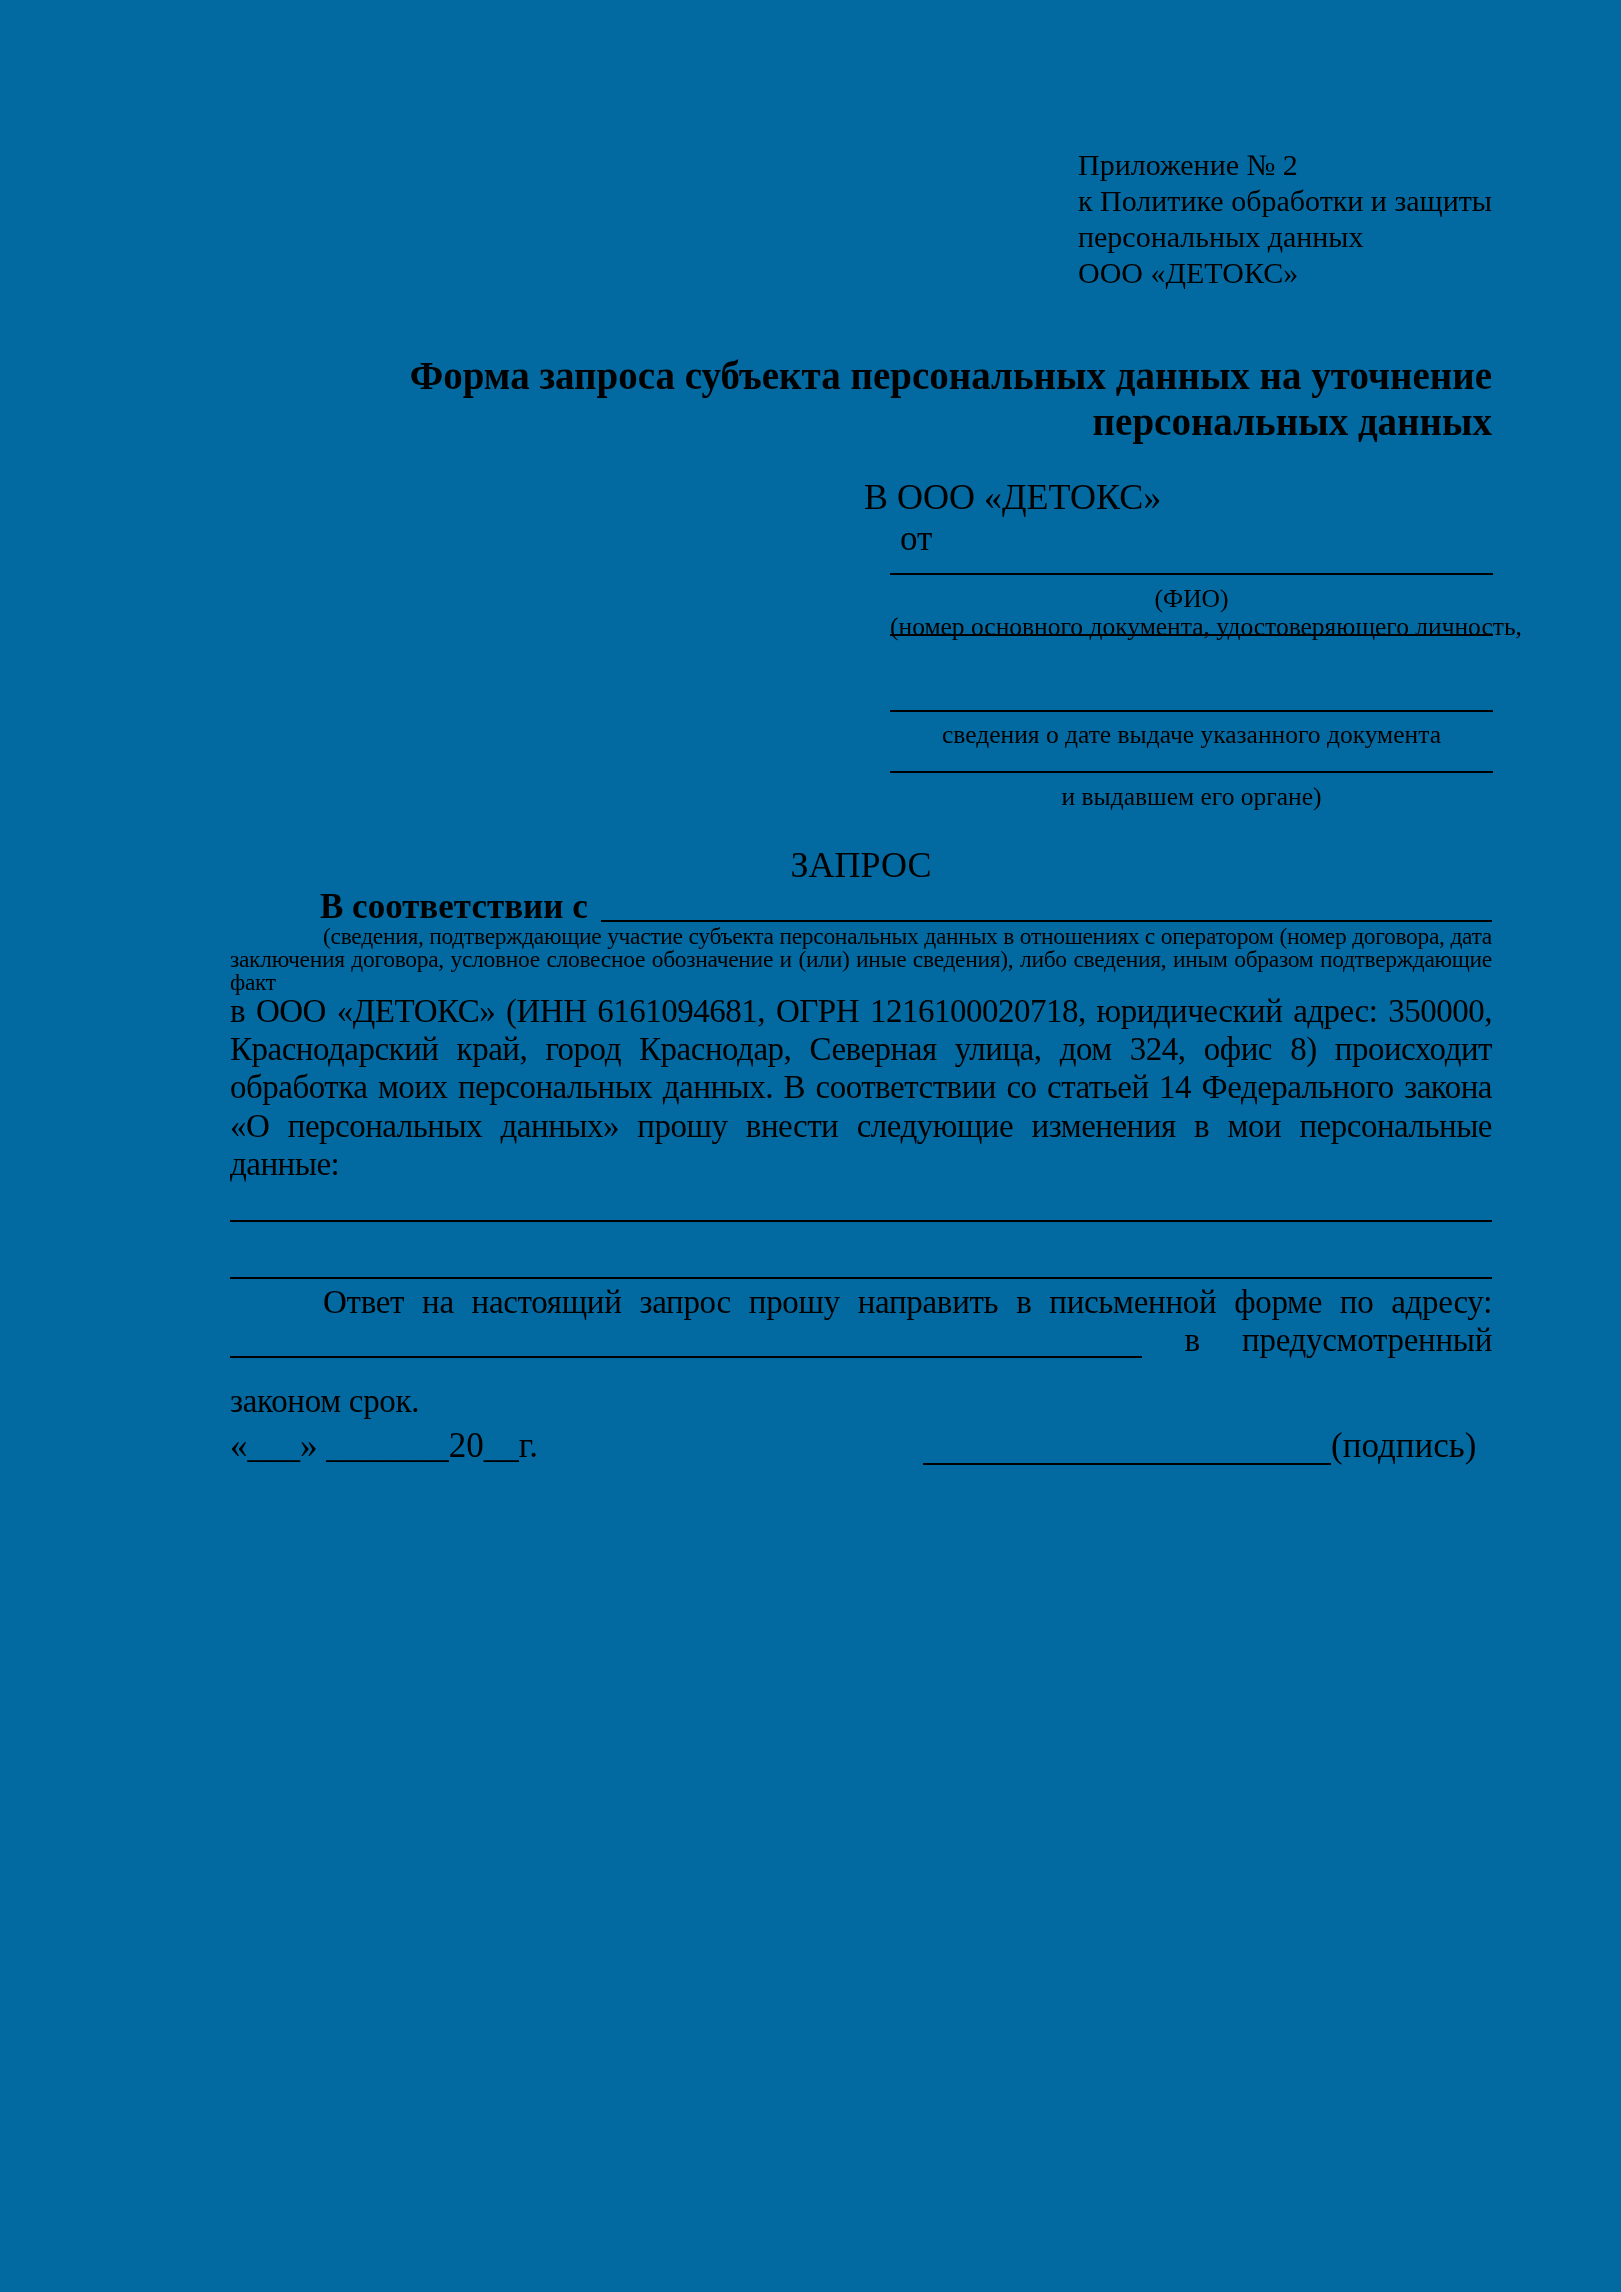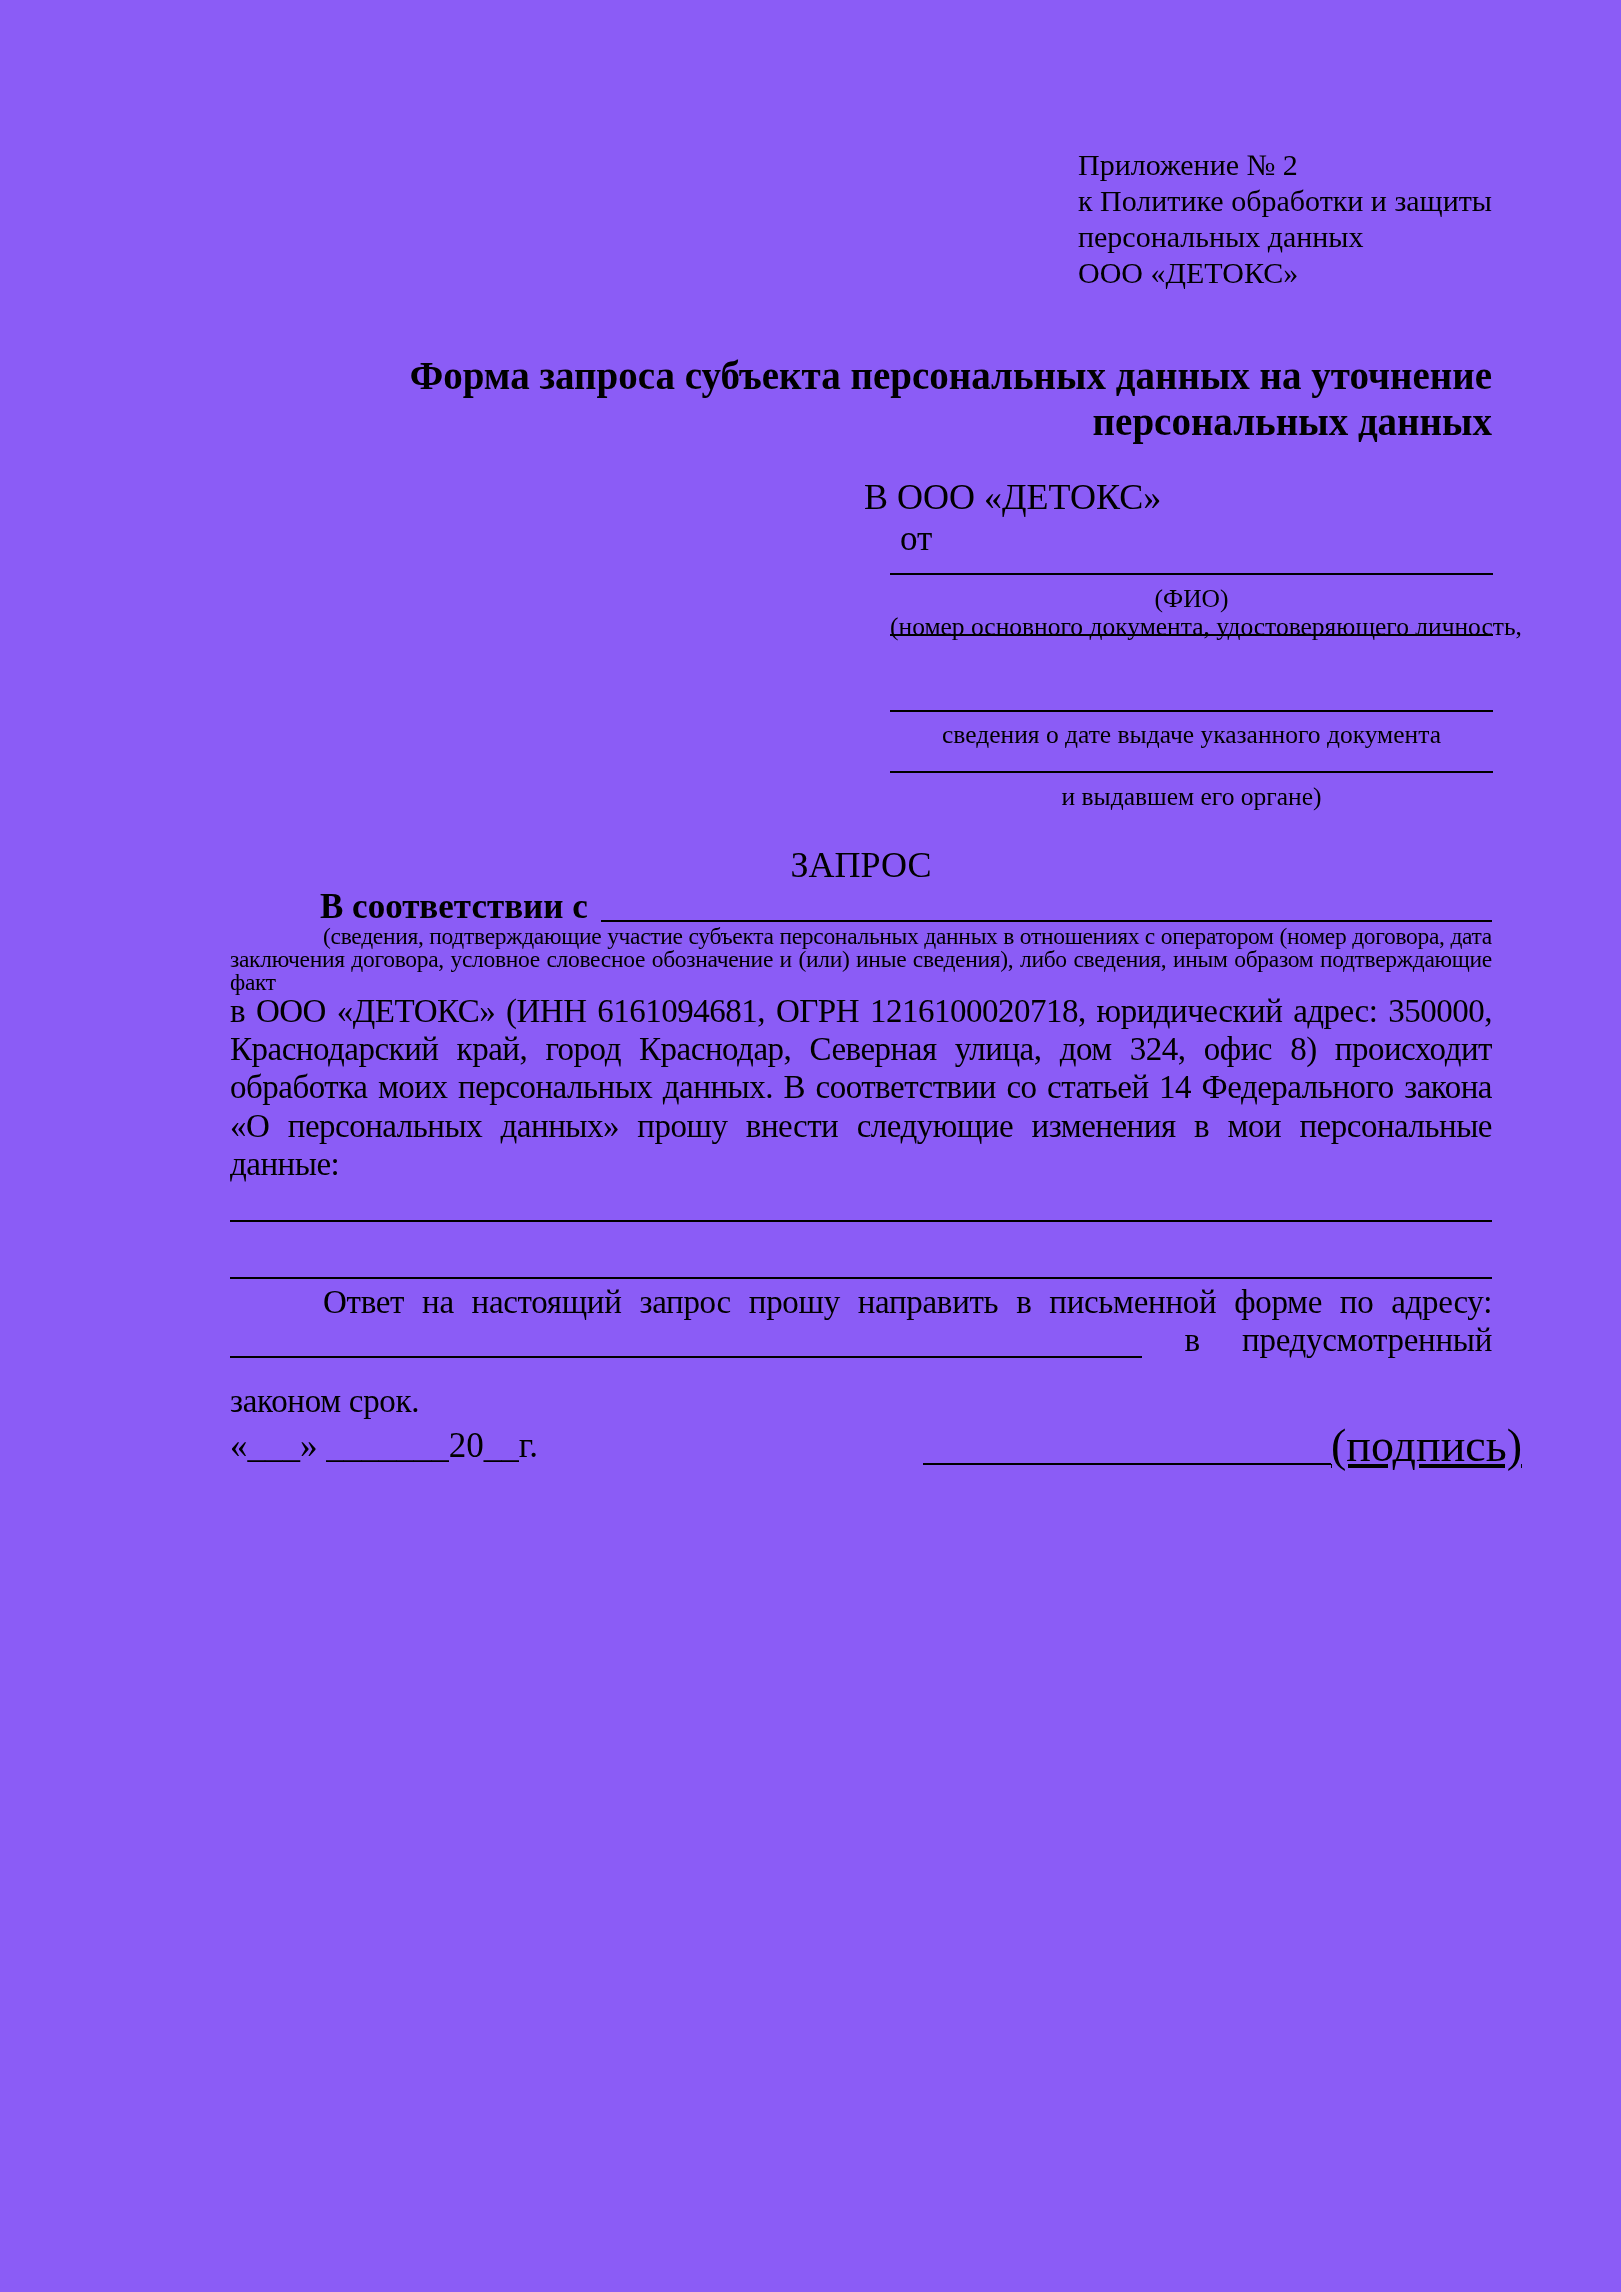--- a/index.html
+++ b/index.html
@@ -1,20 +1,20 @@
 <!DOCTYPE html>
 <html><head>
 <meta charset="utf-8">
 <style>
   html,body{margin:0;padding:0;background:#e8e8e8;}
   .page{
     position:relative;
     width:1621px;height:2293px;
     margin:0 auto;
-    background:#8b5cf6;
+    background:#0369a1;
     font-family:"Liberation Serif","DejaVu Serif",serif;
     color:#000;
     overflow:hidden;
   }
   .abs{position:absolute;}
 
   
   .appendix{
     left:1078px;top:147px;width:451px;
     font-size:30px;line-height:36px;
@@ -79,21 +79,21 @@
   .reply-mid{
     display:flex;justify-content:space-between;align-items:flex-start;
     height:38px;
   }
   .reply-mid .blank{width:912px;height:35px;border-bottom:2.9px solid #000;}
 
   
   .date-line{left:230px;top:1426px;font-size:35px;line-height:39px;white-space:nowrap;}
   .sign-group{
     left:923px;top:1426px;display:flex;align-items:flex-start;
-    font-size:46px;line-height:39px;text-decoration:underline;
+    font-size:35px;line-height:39px;
   }
   .sign-group .blank{width:408px;height:37px;border-bottom:2.9px solid #000;}
   .sign-group .cap{white-space:nowrap;}
 </style>
 </head>
 <body>
 
 <div class="page">
 
   <div class="abs appendix">

